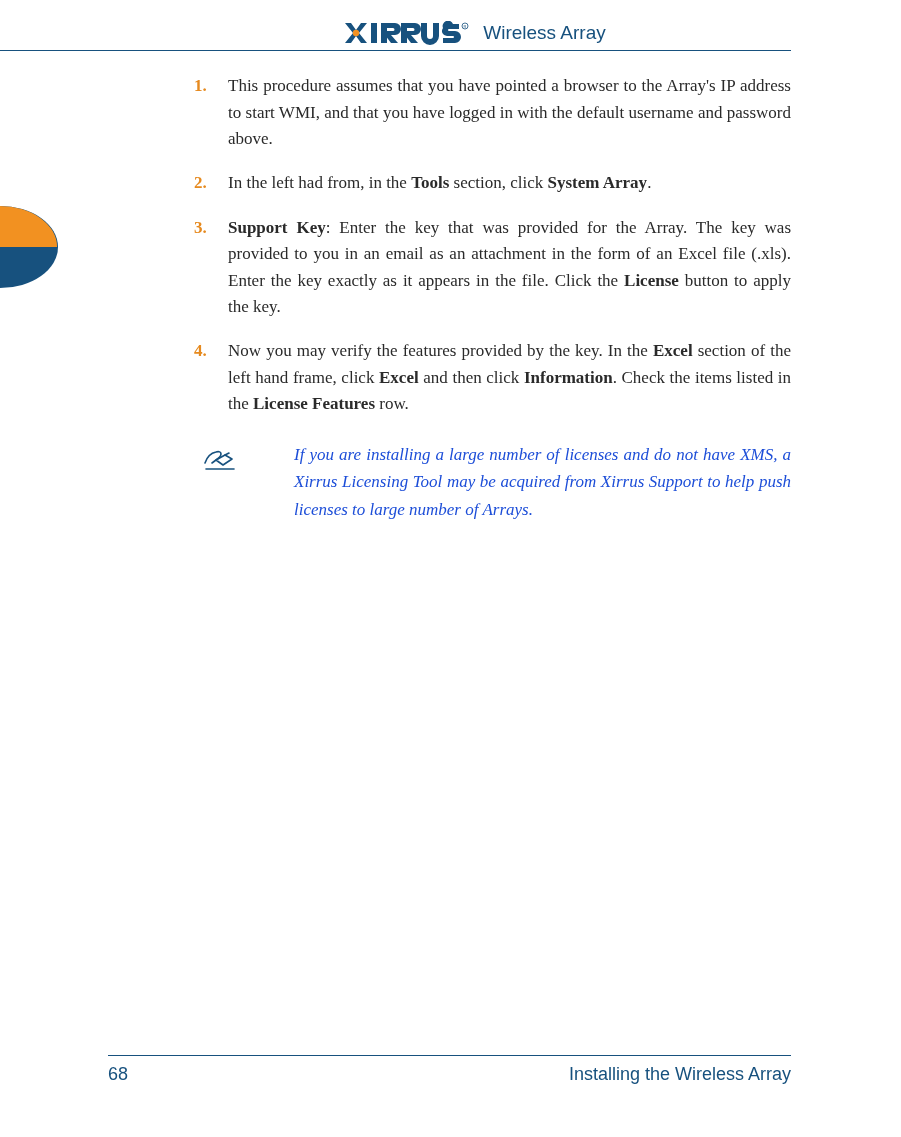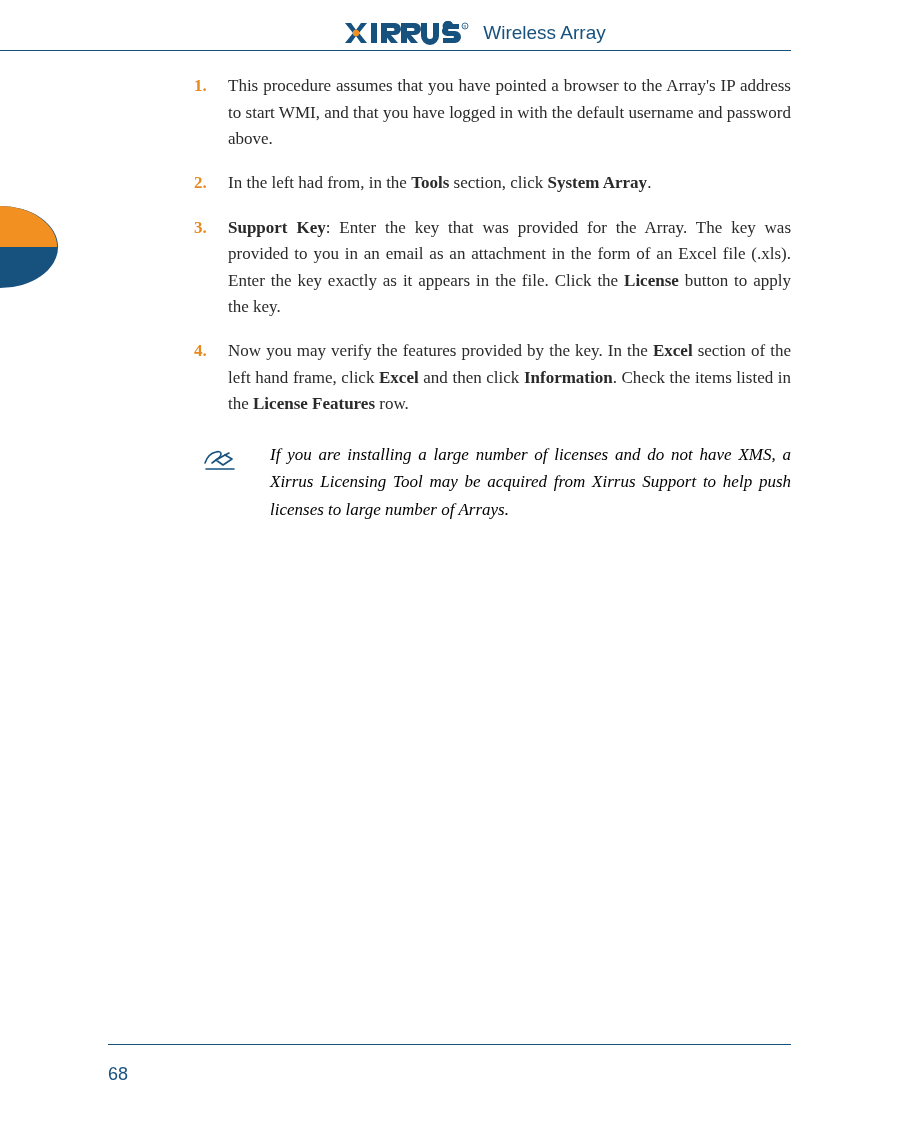--- a/index.html
+++ b/index.html
@@ -94,32 +94,33 @@
     .note-row {
       display: flex;
       align-items: flex-start;
       gap: 32px;
       margin-top: 24px;
       padding-left: 8px;
     }
     .note-icon { flex: 0 0 auto; margin-top: 4px; }
     .note-text {
       font-style: italic;
-      color: #000000;
+      color: #1d4ed8;
       text-align: justify;
       text-justify: inter-word;
       line-height: 1.6;
+      margin-left: 24px;
     }
     .footer {
       position: absolute;
       left: 108px;
       right: 110px;
       bottom: 48px;
       border-top: 1px solid #17517e;
-      padding-top: 16px;
+      padding-top: 5px;
       display: flex;
       justify-content: space-between;
       font-family: "Helvetica Neue", Helvetica, Arial, sans-serif;
       color: #17517e;
       font-size: 18px;
     }
   </style>
 </head>
 <body>
 
@@ -188,15 +189,16 @@
             <path d="M4 24 L32 24"></path>
           </g>
         </svg>
       </div>
       <div class="note-text">If you are installing a large number of licenses and do not have XMS, a Xirrus Licensing Tool may be acquired from Xirrus Support to help push licenses to large number of Arrays.</div>
     </div>
   </div>
 
   <div class="footer">
     <span>68</span>
+    <span>Installing the Wireless Array</span>
   </div>
 
 </div>
 
 </body></html>

